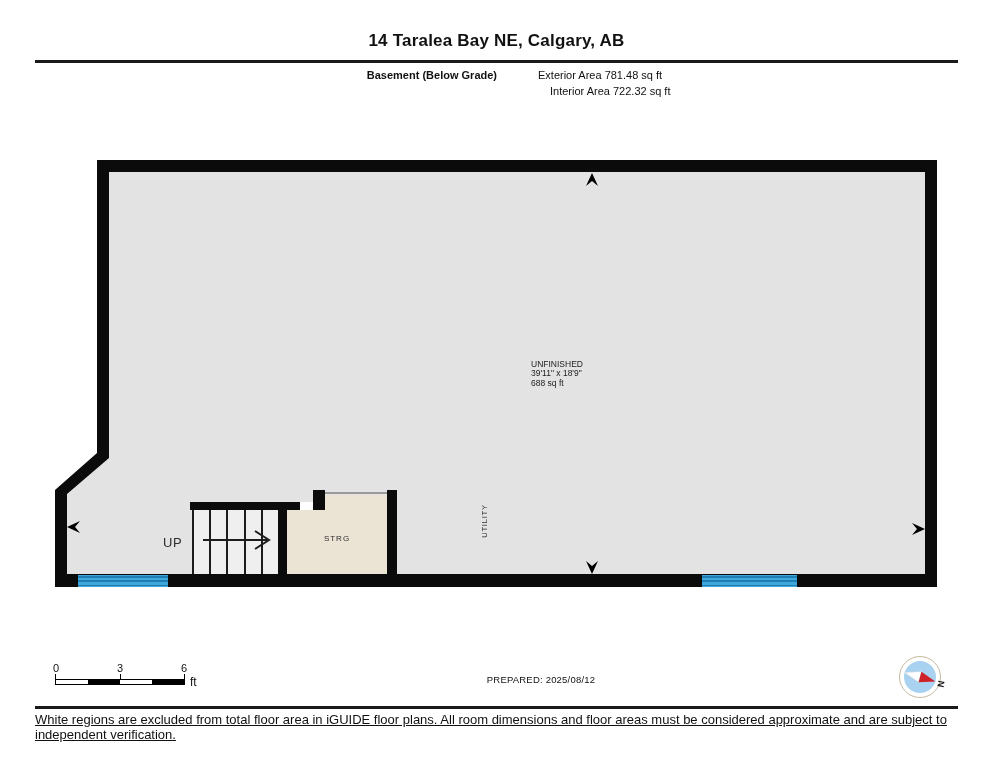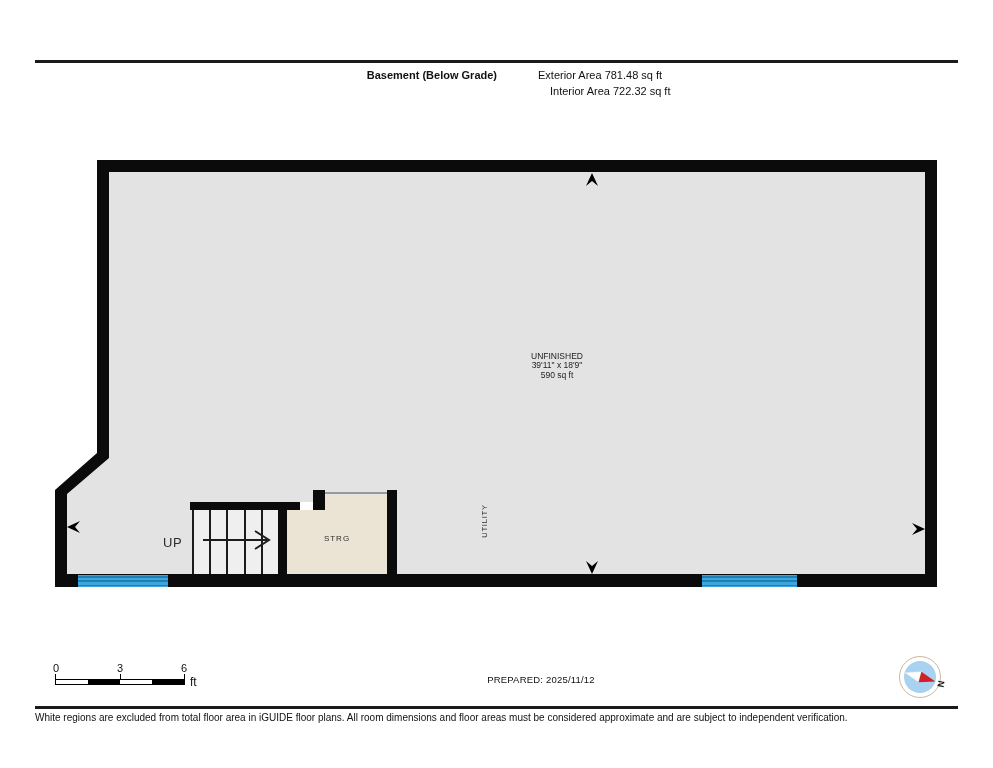--- a/index.html
+++ b/index.html
@@ -45,21 +45,21 @@
     clip-path:polygon(287px 510px,325px 510px,325px 495px,387px 495px,387px 574px,287px 574px);}
   .storage-post{left:313px;top:490px;width:12px;height:20px;background:var(--wall);}
   .storage-open-line{left:325px;top:492px;width:62px;height:2px;background:var(--opening-line);}
   .storage-right-wall{left:387px;top:490px;width:10px;height:84px;background:var(--wall);}
 
   
   .lbl{color:#2d2d2d;}
   .up-label{left:163px;top:535px;font-size:13px;letter-spacing:.5px;}
   .strg-label{left:337px;top:538px;transform:translate(-50%,-50%);font-size:8px;letter-spacing:1px;}
   .utility-label{left:484px;top:521px;transform:translate(-50%,-50%) rotate(-90deg);font-size:7.5px;letter-spacing:.8px;}
-  .room-block{left:557px;top:352px;transform:translateX(-50%);text-align:center;font-size:8.5px;line-height:9.4px;color:#222;white-space:nowrap;}
+  .room-block{left:557px;top:360px;transform:translateX(-50%);text-align:left;font-size:8.5px;line-height:9.4px;color:#222;white-space:nowrap;}
 
   
   .dim{background:#000;}
   .dim-up{left:586px;top:173px;width:12px;height:13px;clip-path:polygon(50% 0%,100% 100%,50% 62%,0% 100%);}
   .dim-down{left:586px;top:561px;width:12px;height:13px;clip-path:polygon(50% 100%,100% 0%,50% 38%,0% 0%);}
   .dim-left{left:67px;top:521px;width:13px;height:12px;clip-path:polygon(0% 50%,100% 0%,62% 50%,100% 100%);}
   .dim-right{left:912px;top:523px;width:13px;height:12px;clip-path:polygon(100% 50%,0% 0%,38% 50%,0% 100%);}
 
   
   .scale-num{top:662px;transform:translateX(-50%);font-size:11px;}
@@ -71,27 +71,28 @@
   .scale-unit{left:190px;top:675px;font-size:12px;}
 
   .prepared{left:541px;top:674px;transform:translateX(-50%);font-size:9.5px;letter-spacing:.2px;}
 
   
   .compass{left:898px;top:655px;width:44px;height:44px;}
   .north-label{left:941px;top:684px;transform:translate(-50%,-50%) rotate(100deg);font-size:9px;font-weight:bold;}
 
   
   .rule-bottom{top:706px;left:35px;width:923px;}
-  .footer-note{top:712px;left:35px;width:923px;font-size:10px;color:#111;}
+  .footer-note{top:712px;left:35px;width:923px;font-size:13px;color:#111;text-decoration:underline;}
 </style>
 </head>
 <body>
 
 <div class="page">
 
+  <div class="abs title">14 Taralea Bay NE, Calgary, AB</div>
   <div class="abs rule rule-top"></div>
   <div class="abs floor-label">Basement (Below Grade)</div>
   <div class="abs area-line area-ext">Exterior Area 781.48 sq ft</div>
   <div class="abs area-line area-int">Interior Area 722.32 sq ft</div>
 
   <div class="abs plan-outline"></div>
   <div class="abs plan-floor"></div>
 
   <div class="abs window window-1">
     <div class="pane-line pl-1"></div>
@@ -123,21 +124,21 @@
     <line x1="3" y1="12" x2="67" y2="12" stroke="#1c1c1c" stroke-width="2"></line>
     <polyline points="55,3 69,12 55,21" fill="none" stroke="#1c1c1c" stroke-width="2"></polyline>
   </svg>
 
   <div class="abs lbl up-label">UP</div>
   <div class="abs lbl strg-label">STRG</div>
   <div class="abs lbl utility-label">UTILITY</div>
   <div class="abs room-block">
     <div>UNFINISHED</div>
     <div>39'11" x 18'9"</div>
-    <div>590 sq ft</div>
+    <div>688 sq ft</div>
   </div>
 
   <div class="abs dim dim-up"></div>
   <div class="abs dim dim-down"></div>
   <div class="abs dim dim-left"></div>
   <div class="abs dim dim-right"></div>
 
   <div class="abs scale-num sn-0">0</div>
   <div class="abs scale-num sn-3">3</div>
   <div class="abs scale-num sn-6">6</div>
@@ -145,21 +146,21 @@
   <div class="abs scale-tick st-3"></div>
   <div class="abs scale-tick st-6"></div>
   <div class="abs scale-bar">
     <div class="seg seg-light"></div>
     <div class="seg seg-dark"></div>
     <div class="seg seg-light"></div>
     <div class="seg seg-dark"></div>
   </div>
   <div class="abs scale-unit">ft</div>
 
-  <div class="abs prepared">PREPARED: 2025/11/12</div>
+  <div class="abs prepared">PREPARED: 2025/08/12</div>
 
   <svg class="abs compass" viewBox="0 0 44 44">
     <circle cx="22" cy="22" r="20.5" fill="#ffffff" style="stroke:var(--compass-ring)" stroke-width="1"></circle>
     <circle cx="22" cy="22" r="16" style="fill:var(--compass-fill)"></circle>
     <g transform="rotate(15 22 22)">
       <polygon points="22,16.5 6,21.5 22,27.5" fill="#ffffff" stroke="#dcdcdc" stroke-width="0.5"></polygon>
       <polygon points="22,16.5 38,22.5 22,27.5" style="fill:var(--compass-needle)"></polygon>
     </g>
   </svg>
   <div class="abs north-label">N</div>

